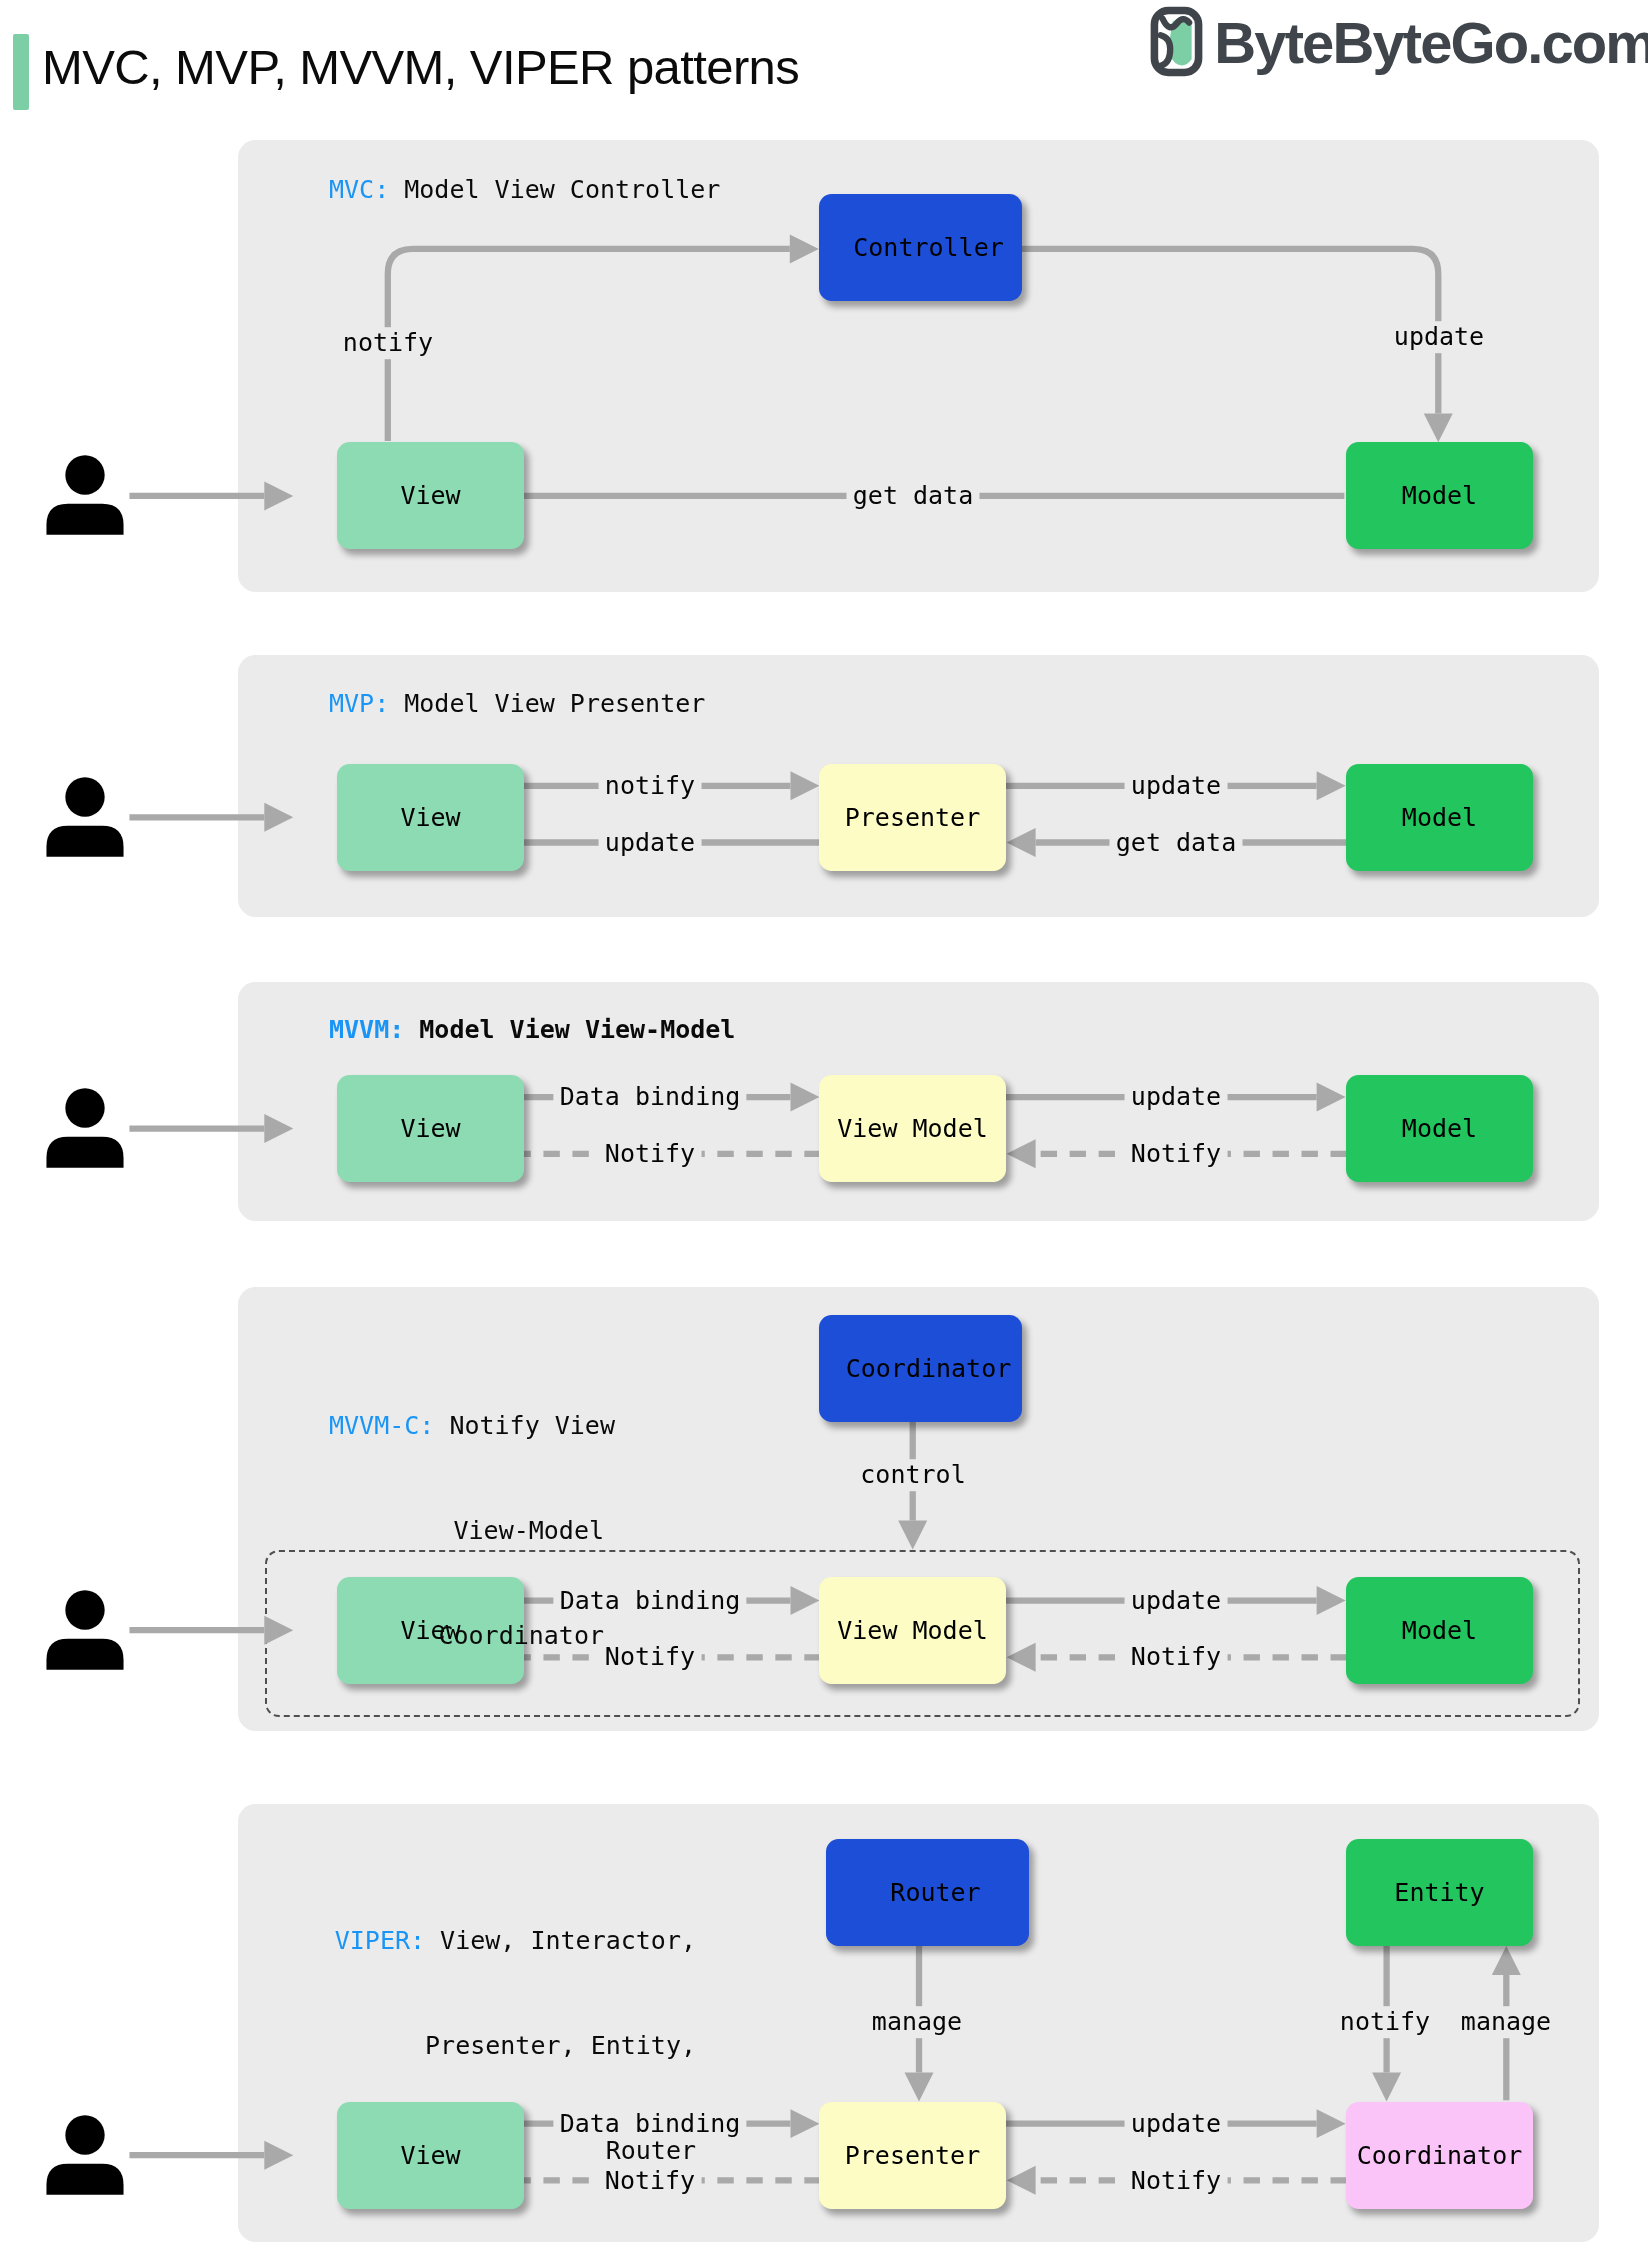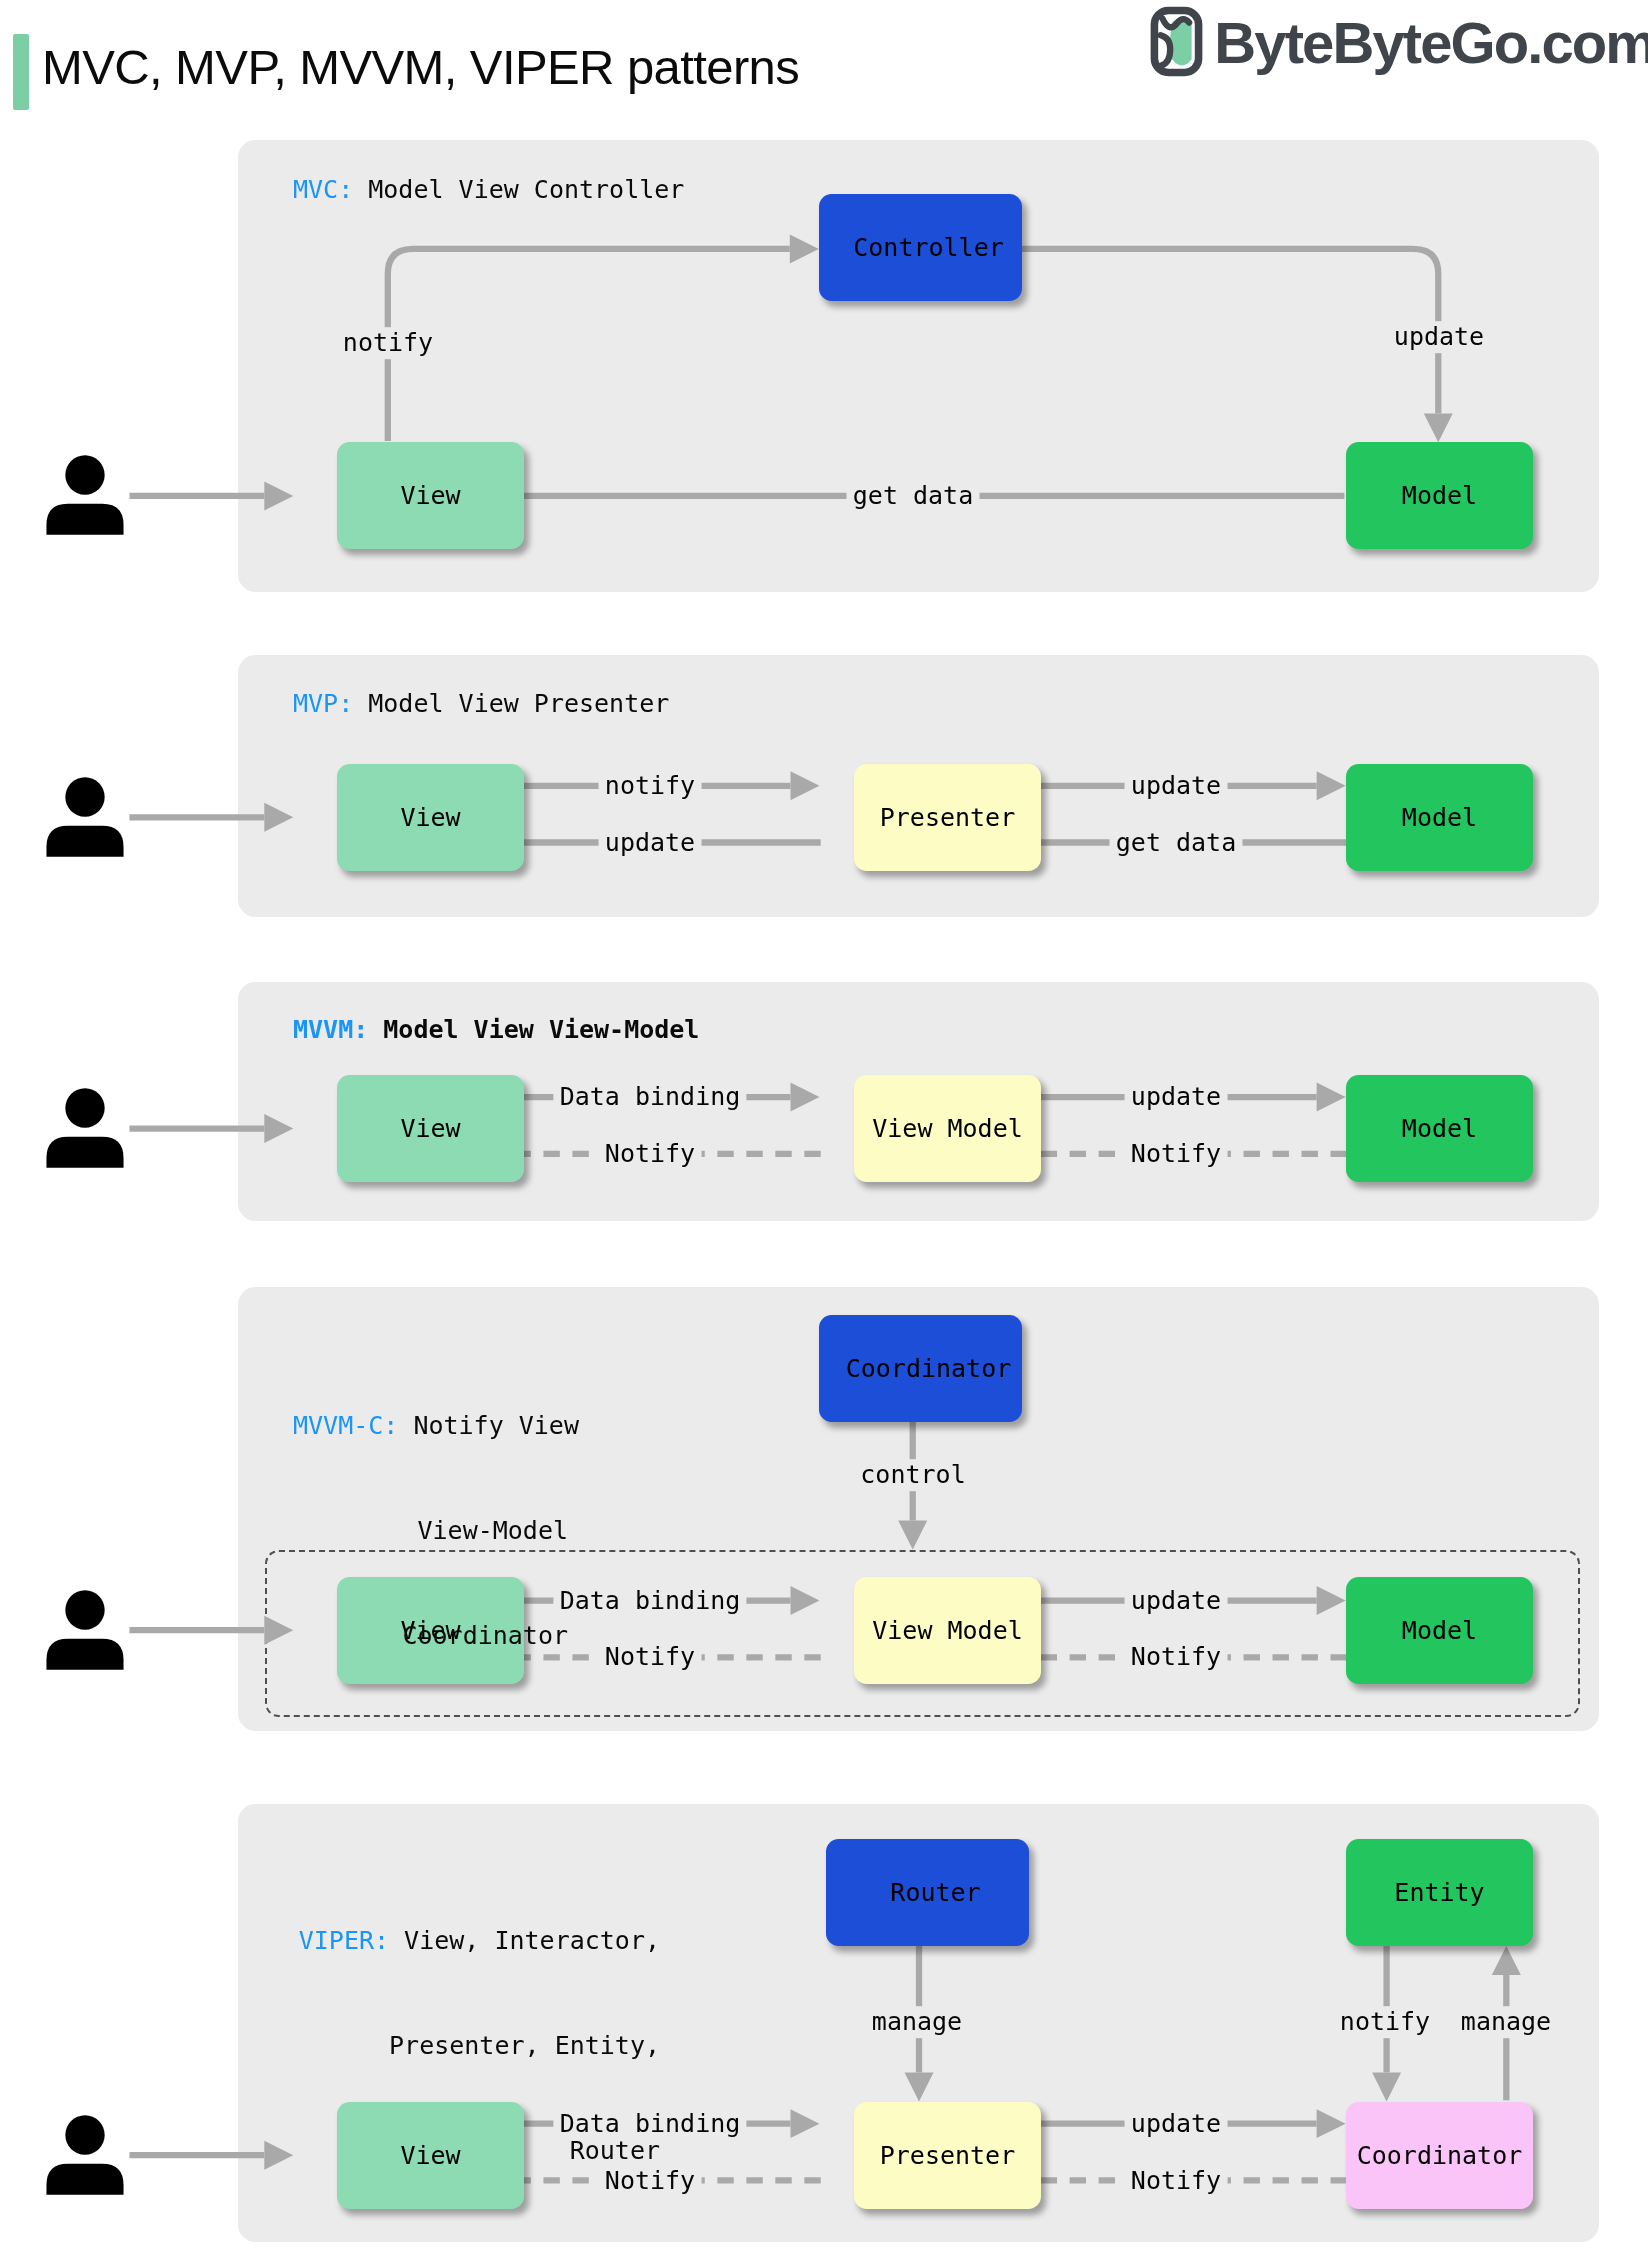--- a/index.html
+++ b/index.html
@@ -6,26 +6,26 @@
   body{width:1649px;height:2261px;position:relative;background:#ffffff;
        font-family:"Liberation Sans", sans-serif;overflow:hidden;}
   .panel{position:absolute;left:238px;width:1361px;background:#EBEBEB;border-radius:17.6px;z-index:1;}
   .dashedbox{position:absolute;border:2.5px dashed #4F4F4F;border-radius:14px;z-index:2;}
   svg.arrows{position:absolute;left:0;top:0;z-index:3;}
   .box{position:absolute;width:187px;height:107px;border-radius:12.6px;z-index:4;
        display:flex;align-items:center;justify-content:center;
        font-family:"DejaVu Sans Mono", monospace;font-size:25px;color:#000;
        box-shadow:4.4px 5.7px 6.3px rgba(0,0,0,0.33);}
   .green{background:#8CDBB2;margin-left:44px;} .pink{background:#1d4ed8;padding-left:16px;} .purple{background:#22c55e;}
-  .yellow{background:#FCFCC4;margin-left:35px;} .magenta{background:#FAC4F8;}
+  .yellow{background:#FCFCC4;} .magenta{background:#FAC4F8;}
   .elabel{position:absolute;transform:translate(-50%,-50%);background:#EBEBEB;
           padding:1.3px 6.3px;font-family:"DejaVu Sans Mono", monospace;font-size:25px;
           color:#050505;white-space:pre;z-index:5;}
   .ptitle{position:absolute;font-family:"DejaVu Sans Mono", monospace;font-size:25px;
-          color:#0a0a0a;white-space:pre;z-index:5;line-height:34px;}
+          color:#0a0a0a;white-space:pre;z-index:5;line-height:34px;margin-left:36px;}
   .ptitle.multi{line-height:35px;text-align:right;}
   .tag{color:#1B95F5;}
   .person{position:absolute;left:44px;width:82px;height:83px;z-index:6;}
   .hbar{position:absolute;left:12.6px;top:34px;width:16.4px;height:76px;background:#7CCFA4;border-radius:1.9px;z-index:7;}
   .htitle{position:absolute;left:42px;top:39px;font-size:49px;color:#0b0b0b;letter-spacing:-0.6px;z-index:7;}
   .brand{position:absolute;left:1150px;top:6.3px;display:flex;align-items:center;z-index:7;}
   .brandtext{font-size:58px;font-weight:bold;color:#3F454A;letter-spacing:-1.9px;margin-left:11.3px;}
 </style>
 </head>
 <body>

